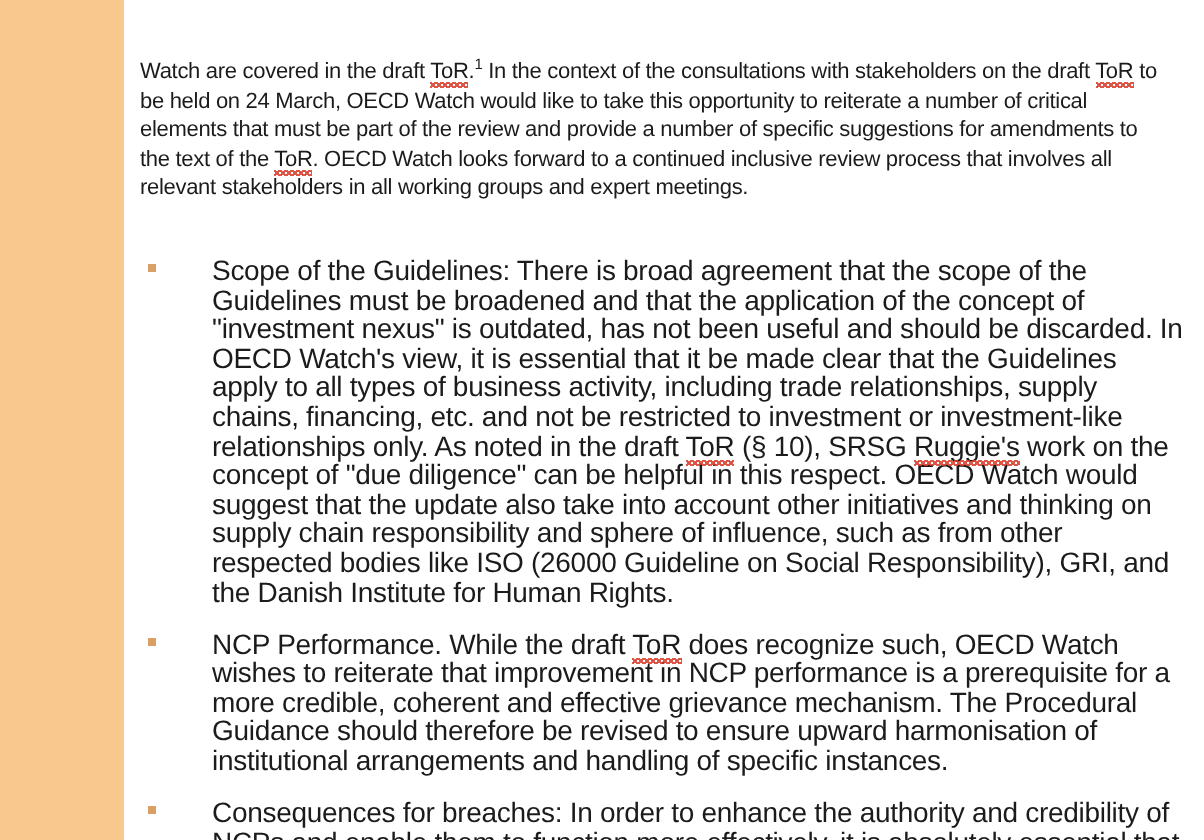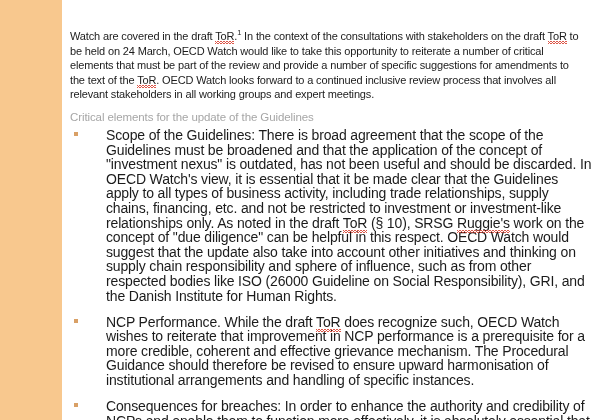--- a/index.html
+++ b/index.html
@@ -137,21 +137,20 @@
 <body>
 
 <div id="page">
 
   <div id="sidebar-band"></div>
 
   <div id="content">
 
     <p id="intro-paragraph" class="body-para">Watch are covered in the draft <span class="squiggle">ToR</span>.<sup class="footnote-ref">1</sup> In the context of the consultations with stakeholders on the draft <span class="squiggle">ToR</span> to be held on 24 March, OECD Watch would like to take this opportunity to reiterate a number of critical elements that must be part of the review and provide a number of specific suggestions for amendments to the text of the <span class="squiggle">ToR</span>. OECD Watch looks forward to a continued inclusive review process that involves all relevant stakeholders in all working groups and expert meetings.</p>
 
-    <h2 id="section-heading">Critical elements for the update of the Guidelines</h2>
 
     <ul id="bullet-list">
 
       <li class="bullet-item">
         <span class="bullet-marker"></span>
         <span class="bullet-text">Scope of the Guidelines: There is broad agreement that the scope of the Guidelines must be broadened and that the application of the concept of "investment nexus" is outdated, has not been useful and should be discarded. In OECD Watch's view, it is essential that it be made clear that the Guidelines apply to all types of business activity, including trade relationships, supply chains, financing, etc. and not be restricted to investment or investment-like relationships only. As noted in the draft <span class="squiggle">ToR</span> (§ 10), SRSG <span class="squiggle">Ruggie's</span> work on the concept of "due diligence" can be helpful in this respect. OECD Watch would suggest that the update also take into account other initiatives and thinking on supply chain responsibility and sphere of influence, such as from other respected bodies like ISO (26000 Guideline on Social Responsibility), GRI, and the Danish Institute for Human Rights.</span>
       </li>
 
       <li class="bullet-item">
         <span class="bullet-marker"></span>

